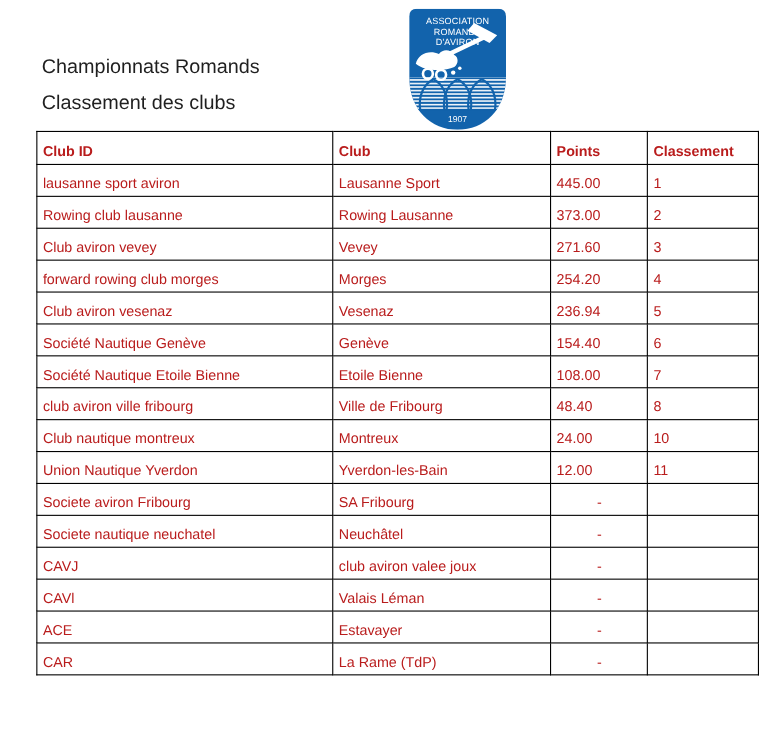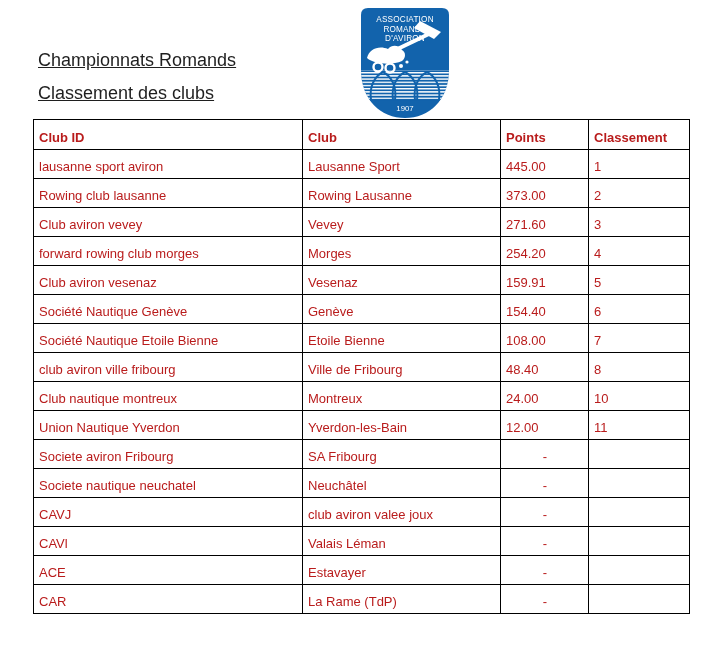--- a/index.html
+++ b/index.html
@@ -18,27 +18,26 @@
 
   
   .title-block {
     position: absolute;
     left: 38px;
     top: 44px;
     color: #1f1f1f;
     font-size: 18px;
     line-height: 33px;
     white-space: nowrap;
-    text-decoration: underline;
   }
 
   
   .logo-wrap {
     position: absolute;
-    left: 361px;
+    left: 372px;
     top: 8px;
     width: 88px;
     height: 110px;
   }
   .logo-wrap svg { display: block; }
 
   
   .clubs-table {
     position: absolute;
     left: 33px;
@@ -160,21 +159,21 @@
         </tr>
         <tr>
           <td class="col0">forward rowing club morges</td>
           <td class="col1">Morges</td>
           <td class="col2">254.20</td>
           <td class="col3">4</td>
         </tr>
         <tr>
           <td class="col0">Club aviron vesenaz</td>
           <td class="col1">Vesenaz</td>
-          <td class="col2">159.91</td>
+          <td class="col2">236.94</td>
           <td class="col3">5</td>
         </tr>
         <tr>
           <td class="col0">Société Nautique Genève</td>
           <td class="col1">Genève</td>
           <td class="col2">154.40</td>
           <td class="col3">6</td>
         </tr>
         <tr>
           <td class="col0">Société Nautique Etoile Bienne</td>

